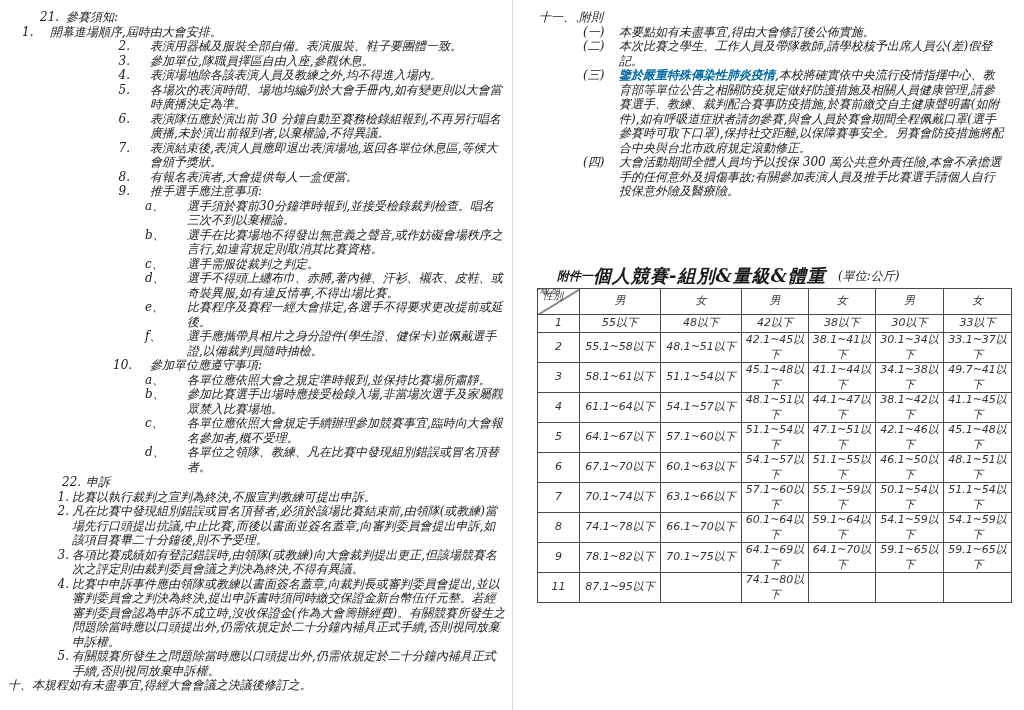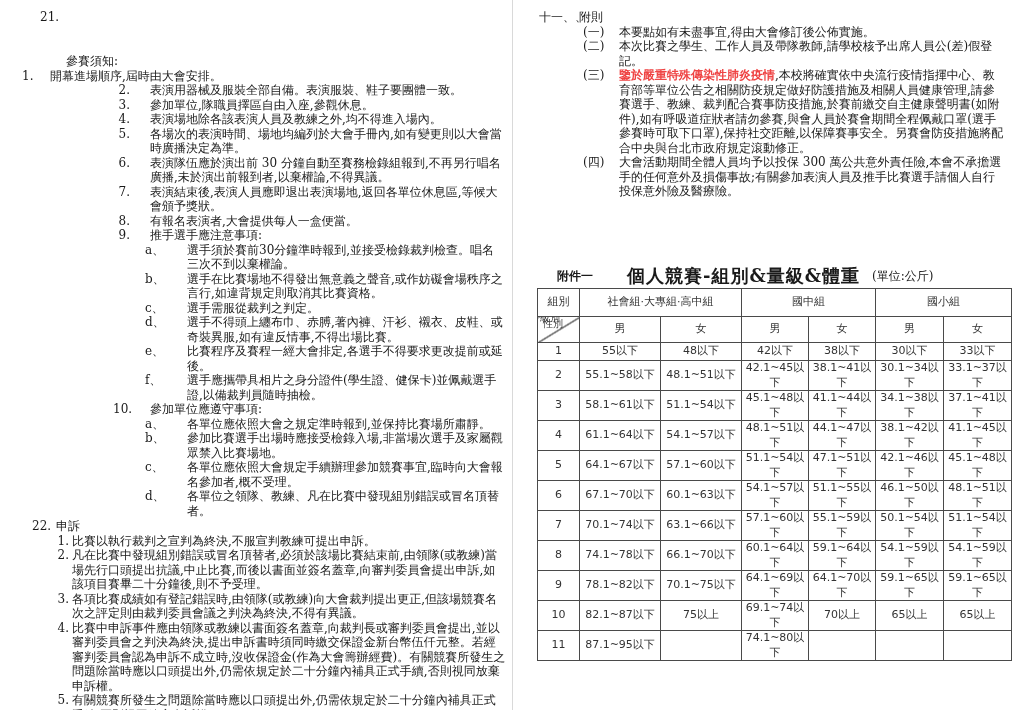--- a/index.html
+++ b/index.html
@@ -1,57 +1,57 @@
 <!DOCTYPE html>
 <html><head>
 <meta charset="utf-8">
 <style>
   html,body{margin:0;padding:0;}
   body{
     width:1024px;height:710px;background:#ffffff;overflow:hidden;
     font-family:"DejaVu Serif","Liberation Serif",serif;
     color:#1a1a1a;font-size:12px;line-height:14.5px;
   }
-  .pages{display:flex;width:1024px;height:624px;}
+  .pages{display:flex;width:1024px;height:624px;font-style:italic;}
   .page{width:512px;height:710px;box-sizing:border-box;padding-top:10px;position:relative;background:#fff;}
   .page-right{border-left:1px solid #d9d9d9;}
 
   
   .row{display:flex;}
   .num{flex:none;white-space:nowrap;}
   .txt{flex:1;}
 
   
   .h21{margin-left:40px;display:flex;}
   .h21 .num{width:22px;}
-  .h21 .ttl{margin-left:4px;margin-top:44px;}
+  .h21 .ttl{margin-left:4px;}
   .item1{margin-left:22px;display:flex;}
   .item1 .num{width:28px;}
   .olist{margin-left:113px;width:392px;}
   .olist .row .num{width:17px;text-align:right;}
   .olist .row .txt{margin-left:20px;}
   .sublist{margin-left:32px;}
   .sublist .row .num{width:22px;text-align:left;}
-  .h22{margin-left:32px;display:flex;margin-top:1px;}
+  .h22{margin-left:62px;display:flex;margin-top:1px;}
   .h22 .num{width:24px;}
   .alist{margin-left:54px;width:452px;}
   .alist .row .num{width:15px;text-align:right;}
   .alist .row .txt{margin-left:3px;}
   .footnote{margin-left:8px;}
 
   
   .h11{margin-left:26px;display:flex;}
   .h11 .num{width:40px;}
   .plist{margin-left:70px;width:422px;}
   .plist .row .num{width:36px;}
-  .red{color:#ef4444;font-weight:bold;}
+  .red{color:#0369a1;font-weight:bold;}
 
   .attach{margin-left:44px;margin-top:70px;display:flex;align-items:flex-end;}
   .attach-label{font-weight:bold;font-size:12px;}
-  .attach-title{font-size:18px;font-weight:600;margin-left:34px;letter-spacing:1px;}
+  .attach-title{font-size:18px;font-weight:600;letter-spacing:1px;}
   .attach-unit{font-size:12px;margin-left:12px;}
 
   table.wtable{
     margin-left:24px;margin-top:5px;border-collapse:collapse;table-layout:fixed;
     font-family:"DejaVu Sans","Liberation Sans",sans-serif;
     font-size:11px;color:#333333;text-align:center;
   }
   .wtable th,.wtable td{border:1px solid #4a4a4a;padding:0;font-weight:normal;overflow:hidden;}
   .wtable thead tr.r1 th{height:27px;}
   .wtable thead tr.r2 th{height:25px;}
@@ -274,27 +274,20 @@
       <colgroup>
         <col style="width:42px">
           <col style="width:81px">
           <col style="width:81px">
         <col style="width:67px">
           <col style="width:67px">
           <col style="width:68px">
           <col style="width:68px">
       </colgroup>
       <thead>
-        <tr class="r1">
-          <th>組別</th>
-
-        <th colspan="2">社會組‧大專組‧高中組</th>
-            <th colspan="2">國中組</th>
-            <th colspan="2">國小組</th>
-          </tr>
         <tr class="r2">
           <th class="diag">
             <span class="dt">性別</span>
             <span class="db">級別</span>
           </th>
 
         <th>男</th>
             <th>女</th>
             <th>男</th>
             <th>女</th>
@@ -325,21 +318,21 @@
             <td>33.1~37以下</td>
           </tr>
           <tr>
           <td class="lvl">3</td>
 
         <td>58.1~61以下</td>
             <td>51.1~54以下</td>
             <td>45.1~48以下</td>
             <td>41.1~44以下</td>
             <td>34.1~38以下</td>
-            <td>37.1~41以下</td>
+            <td>49.7~41以下</td>
           </tr>
           <tr>
           <td class="lvl">4</td>
 
         <td>61.1~64以下</td>
             <td>54.1~57以下</td>
             <td>48.1~51以下</td>
             <td>44.1~47以下</td>
             <td>38.1~42以下</td>
             <td>41.1~45以下</td>
@@ -388,30 +381,20 @@
           <td class="lvl">9</td>
 
         <td>78.1~82以下</td>
             <td>70.1~75以下</td>
             <td>64.1~69以下</td>
             <td>64.1~70以下</td>
             <td>59.1~65以下</td>
             <td>59.1~65以下</td>
           </tr>
           <tr>
-          <td class="lvl">10</td>
-
-        <td>82.1~87以下</td>
-            <td>75以上</td>
-            <td>69.1~74以下</td>
-            <td>70以上</td>
-            <td>65以上</td>
-            <td>65以上</td>
-          </tr>
-          <tr>
           <td class="lvl">11</td>
 
         <td>87.1~95以下</td>
             <td></td>
             <td>74.1~80以下</td>
             <td></td>
             <td></td>
             <td></td>
           </tr>
         </tbody>

